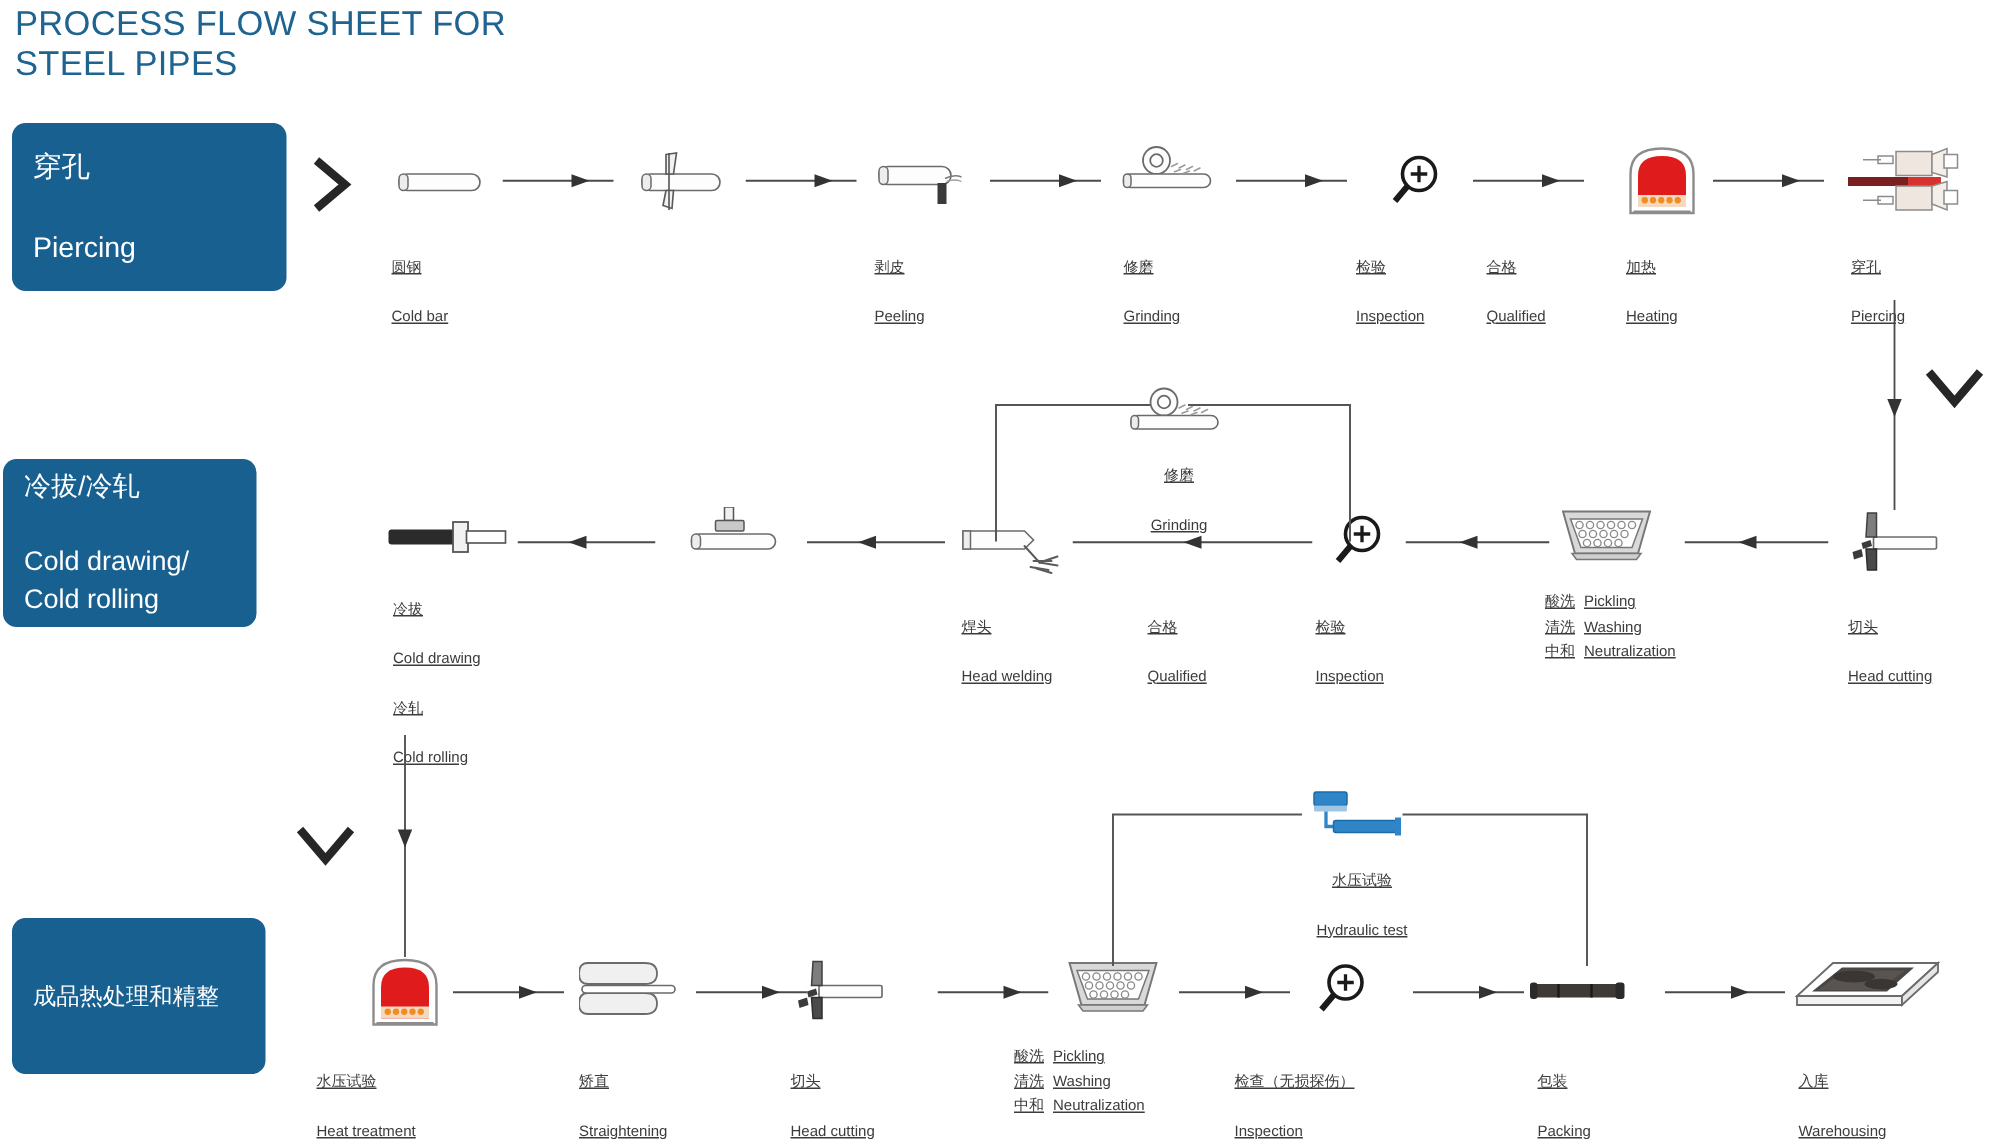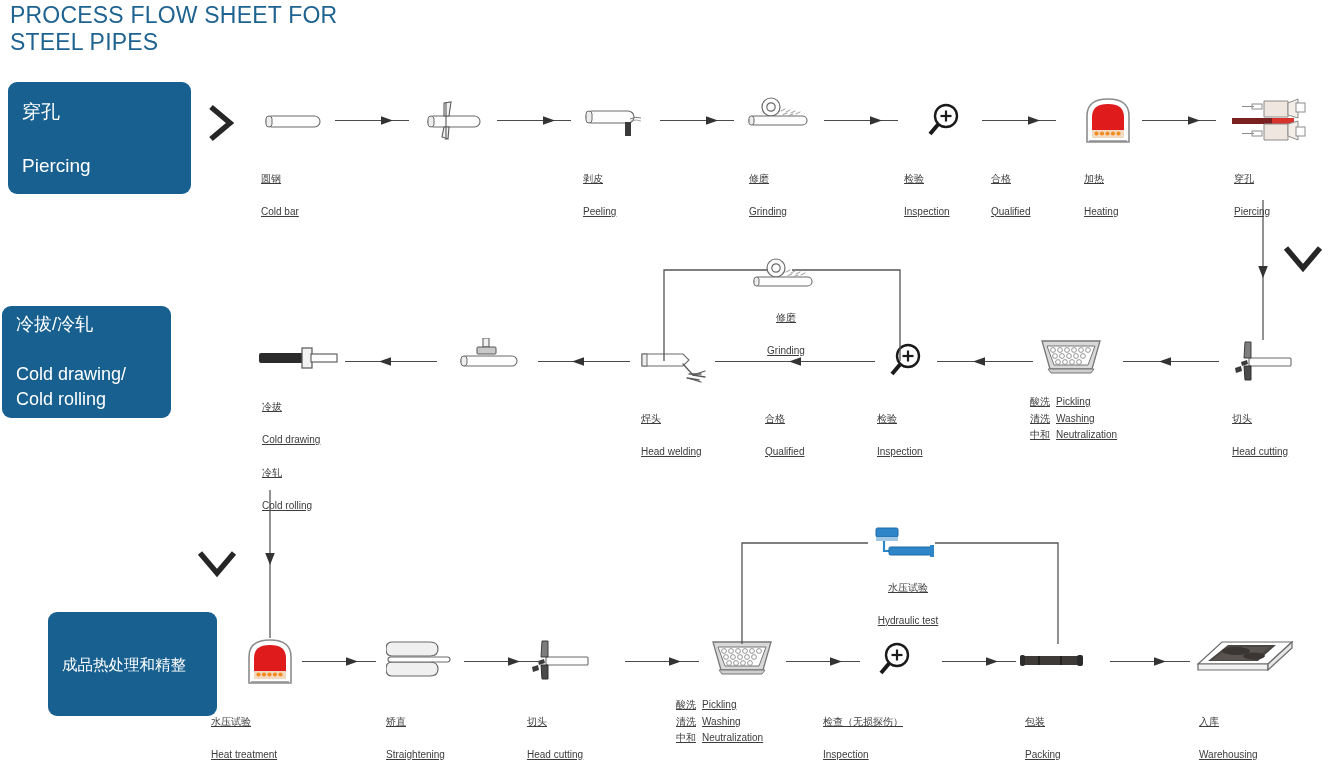--- a/index.html
+++ b/index.html
@@ -68,21 +68,21 @@
   </div>
 
   <div class="abs stage-box" style="left:2px;top:306px;width:169px;height:112px;">
     <div class="txt" style="font-size:18px;line-height:25px;">
       <div>冷拔/冷轧</div>
       <div>Cold drawing/
 Cold rolling</div>
     </div>
   </div>
 
-  <div class="abs stage-box" style="left:8px;top:612px;width:169px;height:104px;margin-left:40px;">
+  <div class="abs stage-box" style="left:8px;top:612px;width:169px;height:104px;">
     <div class="txt" style="font-size:15.5px;line-height:21px;">
       <div>成品热处理和精整</div>
     </div>
   </div>
 
   <div class="abs chev" style="left:206px;top:103px;">
     <svg width="30" height="40" viewBox="0 0 30 40">
       <path d="M5 4 L24 20 L5 36" fill="none" stroke="#262626" stroke-width="5.5" stroke-linecap="butt" stroke-linejoin="miter"></path>
     </svg>
   </div>

